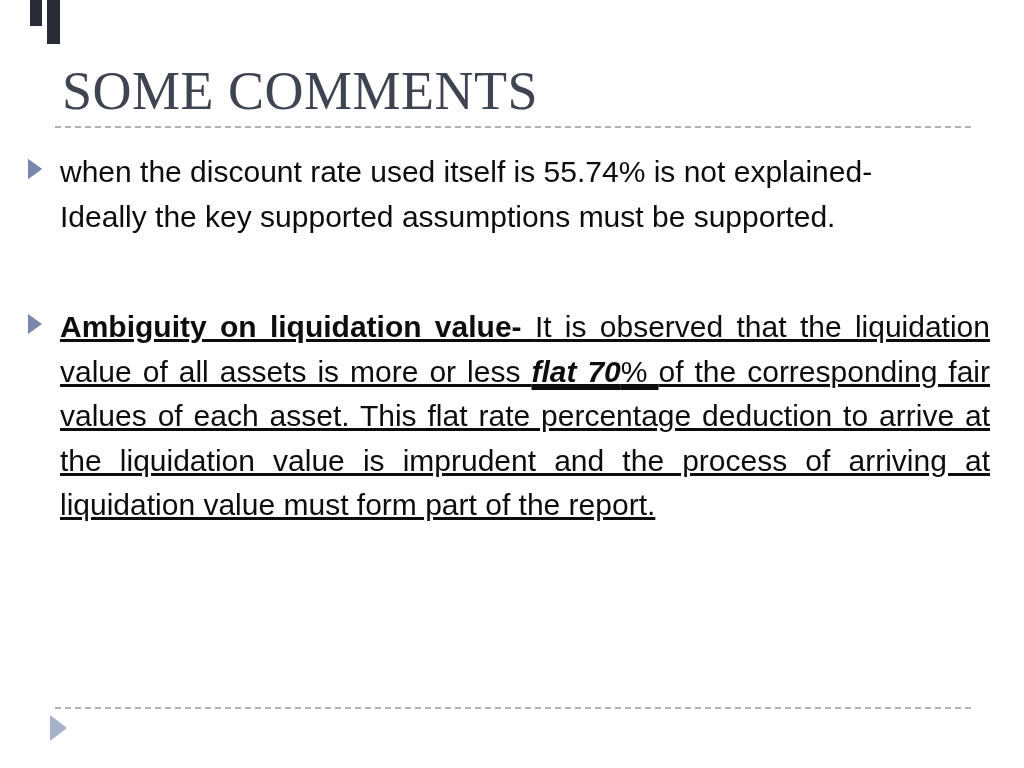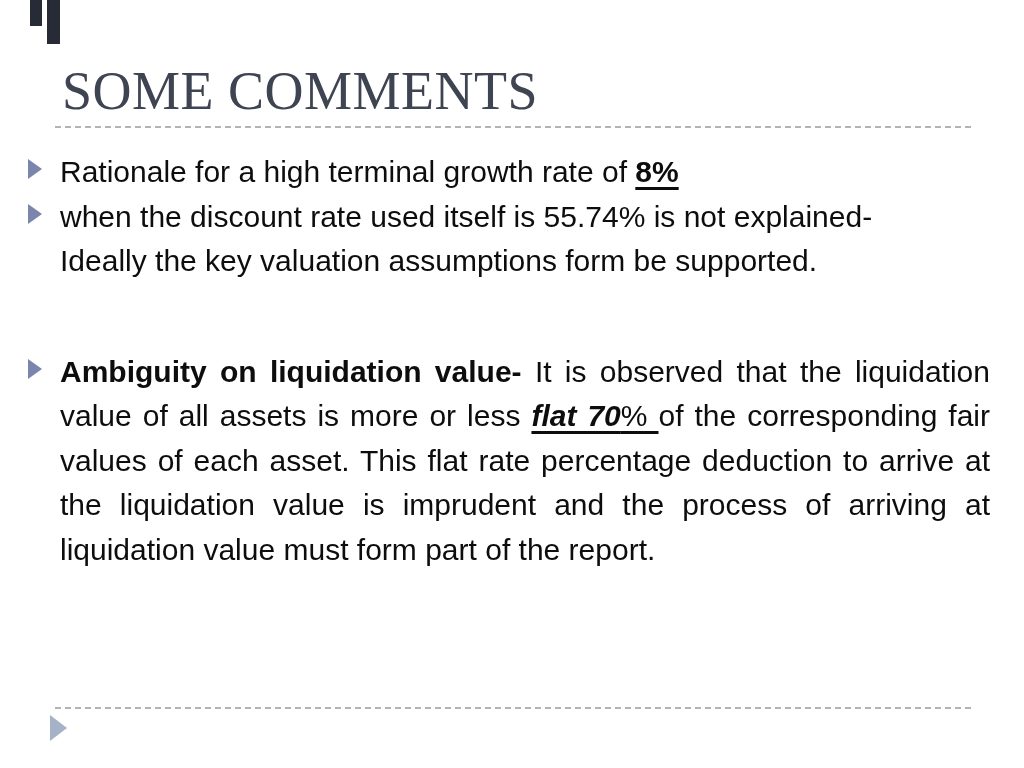--- a/index.html
+++ b/index.html
@@ -61,21 +61,21 @@
     width: 962px;
     font-size: 30px;
     line-height: 44.5px;
     color: var(--text-color, #0d0d0d);
     hyphens: none;
   }
   .bullet {
     position: relative;
     padding-left: 32px;
   }
-  .bullet.gap { margin-top: 66px; }
+  .bullet.gap { margin-top: 66px; text-decoration: underline; }
   .bullet.justify { text-align: justify; }
   .bullet .arrow {
     position: absolute;
     left: 0;
     top: 9px;
     width: 0;
     height: 0;
     border-top: 10px solid transparent;
     border-bottom: 10px solid transparent;
     border-left: 14px solid var(--arrow-color, #7b86ad);
@@ -104,20 +104,20 @@
 
 <div class="slide">
   <div class="corner-bar short"></div>
   <div class="corner-bar tall"></div>
 
   <h1 class="title">SOME COMMENTS</h1>
 
   <div class="rule rule-top"></div>
 
   <div class="content" id="bullet-list">
-      <div class="bullet"><span class="arrow"></span><span class="txt"><span>Rationale for a high terminal growth rate of </span><span class="seg-b seg-u">8%</span></span></div>
-      <div class="bullet"><span class="arrow"></span><span class="txt"><span>when the discount rate used itself is 55.74% is not explained-</span><br><span>Ideally the key valuation assumptions form be supported.</span></span></div>
+      <div class="bullet"><span class="arrow"></span></div>
+      <div class="bullet"><span class="arrow"></span><span class="txt"><span>when the discount rate used itself is 55.74% is not explained-</span><br><span>Ideally the key supported assumptions must be supported.</span></span></div>
       <div class="bullet justify gap"><span class="arrow"></span><span class="txt"><span class="seg-b">Ambiguity on liquidation value- </span><span>It is observed that the liquidation value of all assets is more or less </span><span class="seg-b seg-i seg-u">flat 70</span><span class="seg-u">% </span><span>of the corresponding fair values of each asset. This flat rate percentage deduction to arrive at the liquidation value is imprudent and the process of arriving at liquidation value must form part of the report.</span></span></div>
     </div>
 
   <div class="rule rule-bottom"></div>
   <div class="footer-arrow"></div>
 </div>
 
 </body></html>

